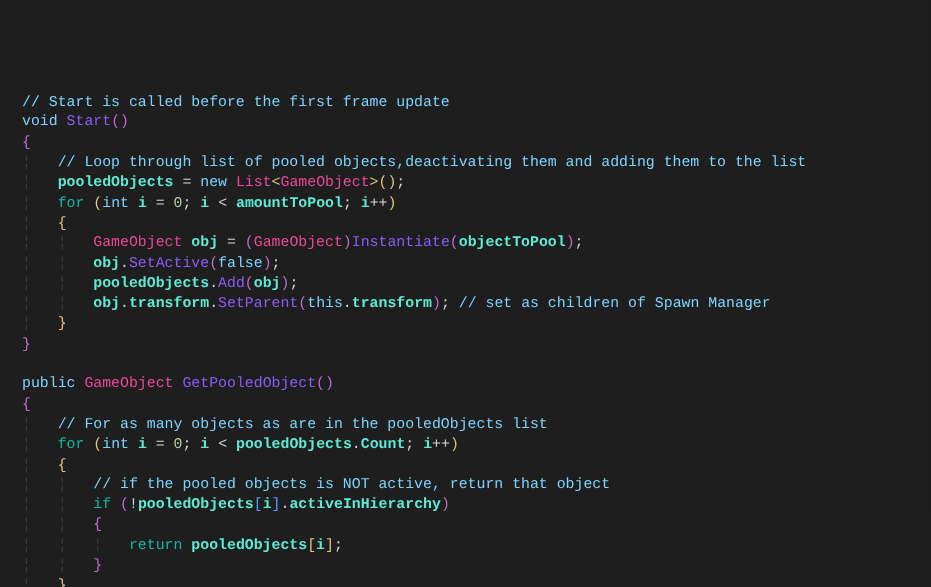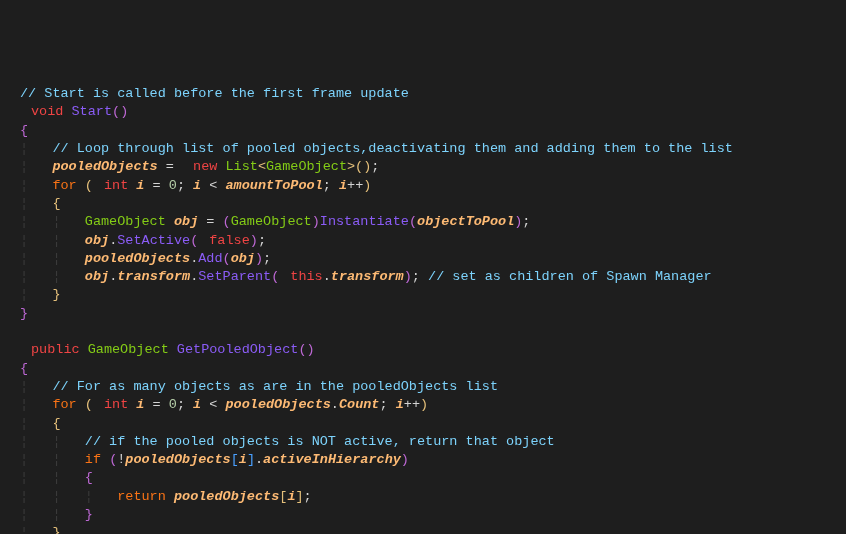--- a/index.html
+++ b/index.html
@@ -10,28 +10,28 @@
     line-height: 18.3px;
     color: #d4d4d4;
     padding: 12px 20px;
     white-space: pre;
     width: 846px;
     height: 534px;
     overflow: hidden;
   }
   .line { display: block; }
   .comment { color: #7dd3fc; }
-  .kw-type { color: #ef4444; margin-left: 11px; }
-  .kw-flow { color: #f97316; margin-top: 42px; }
+  .kw-type { color: #7dd3fc; }
+  .kw-flow { color: #14b8a6; margin-top: 42px; }
   .fn { color: #8b5cf6; }
-  .class { color: #84cc16; }
+  .class { color: #ec4899; }
   .paren-y { color: #e5c07b; }
   .paren-p { color: #bd68d4; }
   .paren-b { color: #4aa0ff; }
-  .var { color: #fdba74; font-weight: bold; font-style: italic; }
+  .var { color: #5eead4; font-weight: bold; }
   .num { color: #b5cea8; }
   .dot { color: #d4d4d4; }
   .guide { color: #3a3a3a; }
 </style>
 </head>
 <body>
 
 
 
 <div><span class="line"><span class="comment">// Start is called before the first frame update</span></span><span class="line"><span class="kw-type">void</span> <span class="fn">Start</span><span class="paren-p">()</span></span><span class="line"><span class="paren-p">{</span></span><span class="line"><span class="guide">¦   </span><span class="comment">// Loop through list of pooled objects,deactivating them and adding them to the list</span></span><span class="line"><span class="guide">¦   </span><span class="var">pooledObjects</span><span> = </span><span class="kw-type">new</span><span> </span><span class="class">List</span><span class="paren-y">&lt;</span><span class="class">GameObject</span><span class="paren-y">&gt;</span><span class="paren-y">()</span><span>;</span></span><span class="line"><span class="guide">¦   </span><span class="kw-flow">for</span><span> </span><span class="paren-y">(</span><span class="kw-type">int</span> <span class="var">i</span><span> = </span><span class="num">0</span><span>; </span><span class="var">i</span><span> &lt; </span><span class="var">amountToPool</span><span>; </span><span class="var">i</span><span>++</span><span class="paren-y">)</span></span><span class="line"><span class="guide">¦   </span><span class="paren-y">{</span></span><span class="line"><span class="guide">¦   ¦   </span><span class="class">GameObject</span> <span class="var">obj</span><span> = </span><span class="paren-p">(</span><span class="class">GameObject</span><span class="paren-p">)</span><span class="fn">Instantiate</span><span class="paren-p">(</span><span class="var">objectToPool</span><span class="paren-p">)</span><span>;</span></span><span class="line"><span class="guide">¦   ¦   </span><span class="var">obj</span><span class="dot">.</span><span class="fn">SetActive</span><span class="paren-p">(</span><span class="kw-type">false</span><span class="paren-p">)</span><span>;</span></span><span class="line"><span class="guide">¦   ¦   </span><span class="var">pooledObjects</span><span class="dot">.</span><span class="fn">Add</span><span class="paren-p">(</span><span class="var">obj</span><span class="paren-p">)</span><span>;</span></span><span class="line"><span class="guide">¦   ¦   </span><span class="var">obj</span><span class="dot">.</span><span class="var">transform</span><span class="dot">.</span><span class="fn">SetParent</span><span class="paren-p">(</span><span class="kw-type">this</span><span class="dot">.</span><span class="var">transform</span><span class="paren-p">)</span><span>;</span><span class="comment"> // set as children of Spawn Manager</span></span><span class="line"><span class="guide">¦   </span><span class="paren-y">}</span></span><span class="line"><span class="paren-p">}</span></span><span class="line"> </span><span class="line"><span class="kw-type">public</span> <span class="class">GameObject</span> <span class="fn">GetPooledObject</span><span class="paren-p">()</span></span><span class="line"><span class="paren-p">{</span></span><span class="line"><span class="guide">¦   </span><span class="comment">// For as many objects as are in the pooledObjects list</span></span><span class="line"><span class="guide">¦   </span><span class="kw-flow">for</span><span> </span><span class="paren-y">(</span><span class="kw-type">int</span> <span class="var">i</span><span> = </span><span class="num">0</span><span>; </span><span class="var">i</span><span> &lt; </span><span class="var">pooledObjects</span><span class="dot">.</span><span class="var">Count</span><span>; </span><span class="var">i</span><span>++</span><span class="paren-y">)</span></span><span class="line"><span class="guide">¦   </span><span class="paren-y">{</span></span><span class="line"><span class="guide">¦   ¦   </span><span class="comment">// if the pooled objects is NOT active, return that object</span></span><span class="line"><span class="guide">¦   ¦   </span><span class="kw-flow">if</span><span> </span><span class="paren-p">(</span><span>!</span><span class="var">pooledObjects</span><span class="paren-b">[</span><span class="var">i</span><span class="paren-b">]</span><span class="dot">.</span><span class="var">activeInHierarchy</span><span class="paren-p">)</span></span><span class="line"><span class="guide">¦   ¦   </span><span class="paren-p">{</span></span><span class="line"><span class="guide">¦   ¦   ¦   </span><span class="kw-flow">return</span> <span class="var">pooledObjects</span><span class="paren-y">[</span><span class="var">i</span><span class="paren-y">]</span><span>;</span></span><span class="line"><span class="guide">¦   ¦   </span><span class="paren-p">}</span></span><span class="line"><span class="guide">¦   </span><span class="paren-y">}</span></span></div>

